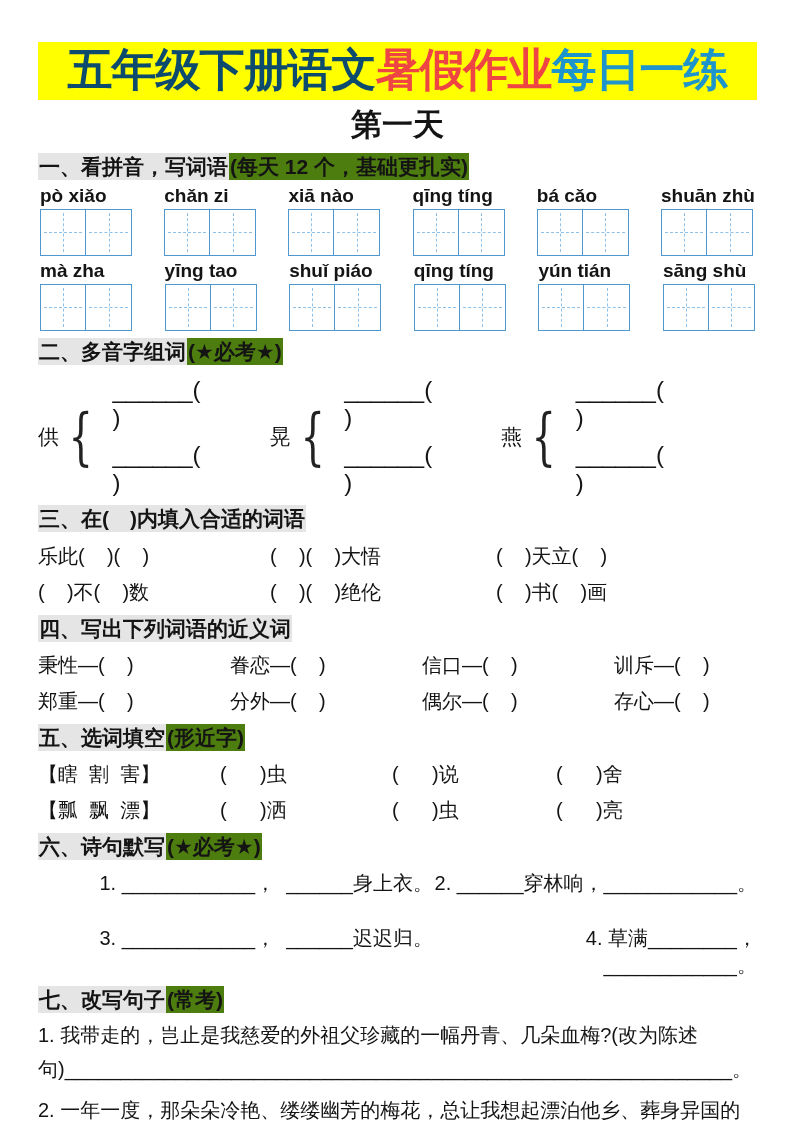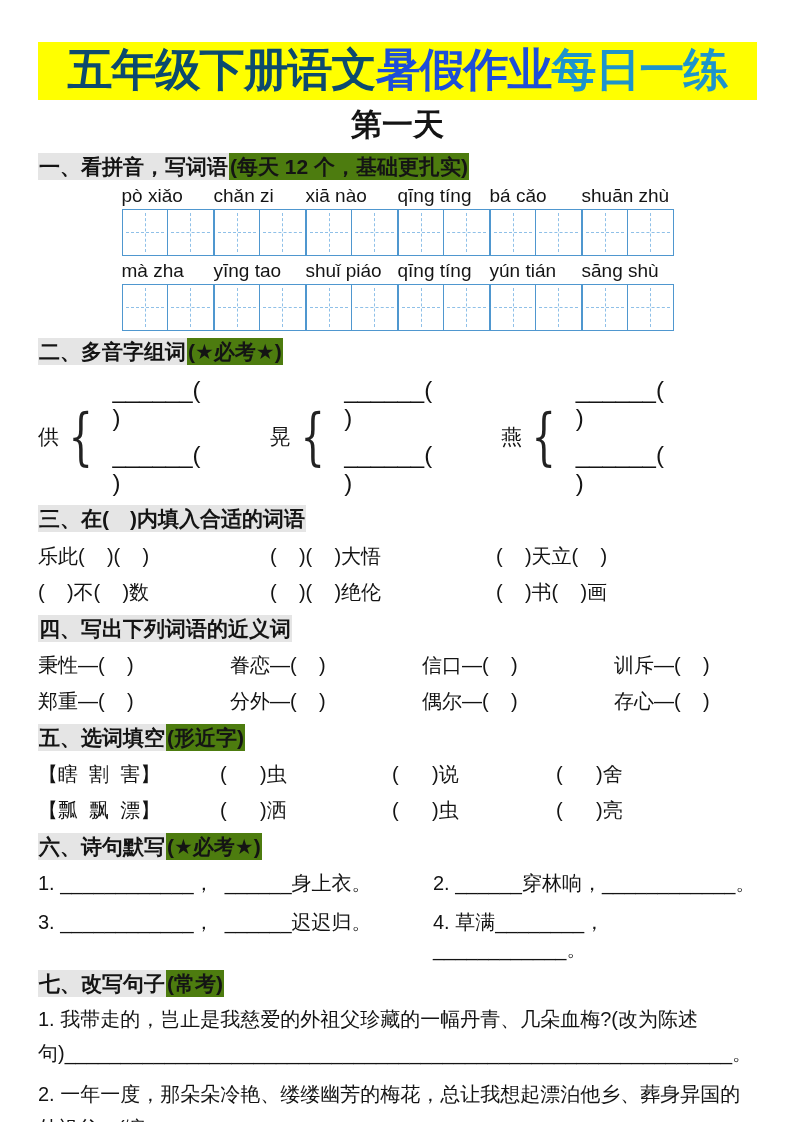--- a/index.html
+++ b/index.html
@@ -3,35 +3,35 @@
 <meta charset="utf-8">
 <style>
   html,body{margin:0;padding:0;background:#fff;}
   body{width:793px;height:1122px;font-family:"Liberation Sans","DejaVu Sans",sans-serif;color:#141414;overflow:hidden;}
   .page{box-sizing:border-box;width:793px;height:1122px;padding:42px 36px 0 38px;}
   [data-bind]{white-space:pre-wrap;}
 
   
   .banner{background:#ffff00;padding:3px 6px 5px 6px;text-align:center;font-size:45px;font-weight:900;letter-spacing:-1px;line-height:1.1;}
   .banner .b1{color:#0c4a6e;}
-  .banner .b2{color:#1d4ed8;text-align:right;}
+  .banner .b2{color:#ef4444;text-align:right;}
   .banner .b3{color:#1d94cb;}
 
   .day-title{text-align:center;font-size:31px;font-weight:bold;margin:4px 0 6px 0;}
 
   .info-row{display:flex;font-size:20px;margin:2px 0 10px 16px;}
   .info-row .fld{margin-right:64px;}
 
   
   .sec-head{font-size:21px;font-weight:bold;margin:7px 0 4px 0;line-height:1.35;}
   .sec-head .t1{background:#e5e5e5;padding:2px 1px;}
   .sec-head .t2{background:#4d7c0f;padding:2px 1px;}
 
   
-  .py-row{display:flex;justify-content:center;margin:4px 2px 2px 2px;}
+  .py-row{display:flex;justify-content:space-between;margin:4px 2px 2px 2px;font-weight:bold;}
   .wb{display:flex;flex-direction:column;}
   .py{font-size:19px;white-space:nowrap;margin-bottom:2px;letter-spacing:0px;}
   .grid{display:flex;}
   .cell{width:46px;height:47px;border:1.6px solid #4f97cf;position:relative;box-sizing:border-box;background:#fff;}
   .cell + .cell{border-left:none;}
   .cell::before{content:"";position:absolute;left:50%;top:3px;bottom:3px;border-left:1.4px dashed #8fc0e8;}
   .cell::after{content:"";position:absolute;top:50%;left:3px;right:3px;border-top:1.4px dashed #8fc0e8;}
 
   
   .duoyin-row{display:flex;justify-content:space-between;align-items:center;margin:10px 24px 8px 0;}
@@ -41,21 +41,21 @@
   .dy .lines{display:flex;flex-direction:column;gap:9px;font-size:24px;margin-left:12px;}
 
   
   .fill-row{display:flex;font-size:20px;margin:9px 0;}
   .fill-row .c{display:inline-block;}
   .s3 .c0{width:232px;} .s3 .c1{width:226px;}
   .s4 .c{width:192px;} .s4 .c:last-child{width:auto;}
   .s5 .c0{width:182px;} .s5 .c1{width:172px;} .s5 .c2{width:164px;}
 
   
-  .s6-grid{display:grid;grid-template-columns:395px auto;row-gap:12px;font-size:20px;margin:8px 0 2px 0;}
+  .s6-grid{display:grid;grid-template-columns:395px auto;row-gap:28px;font-size:20px;margin:8px 0 2px 0;text-align:right;}
 
   
   .s7-item{font-size:20px;line-height:1.72;margin:4px 0 6px 0;}
 </style>
 </head>
 <body>
 
 <div class="page">
 
   <div class="banner">

